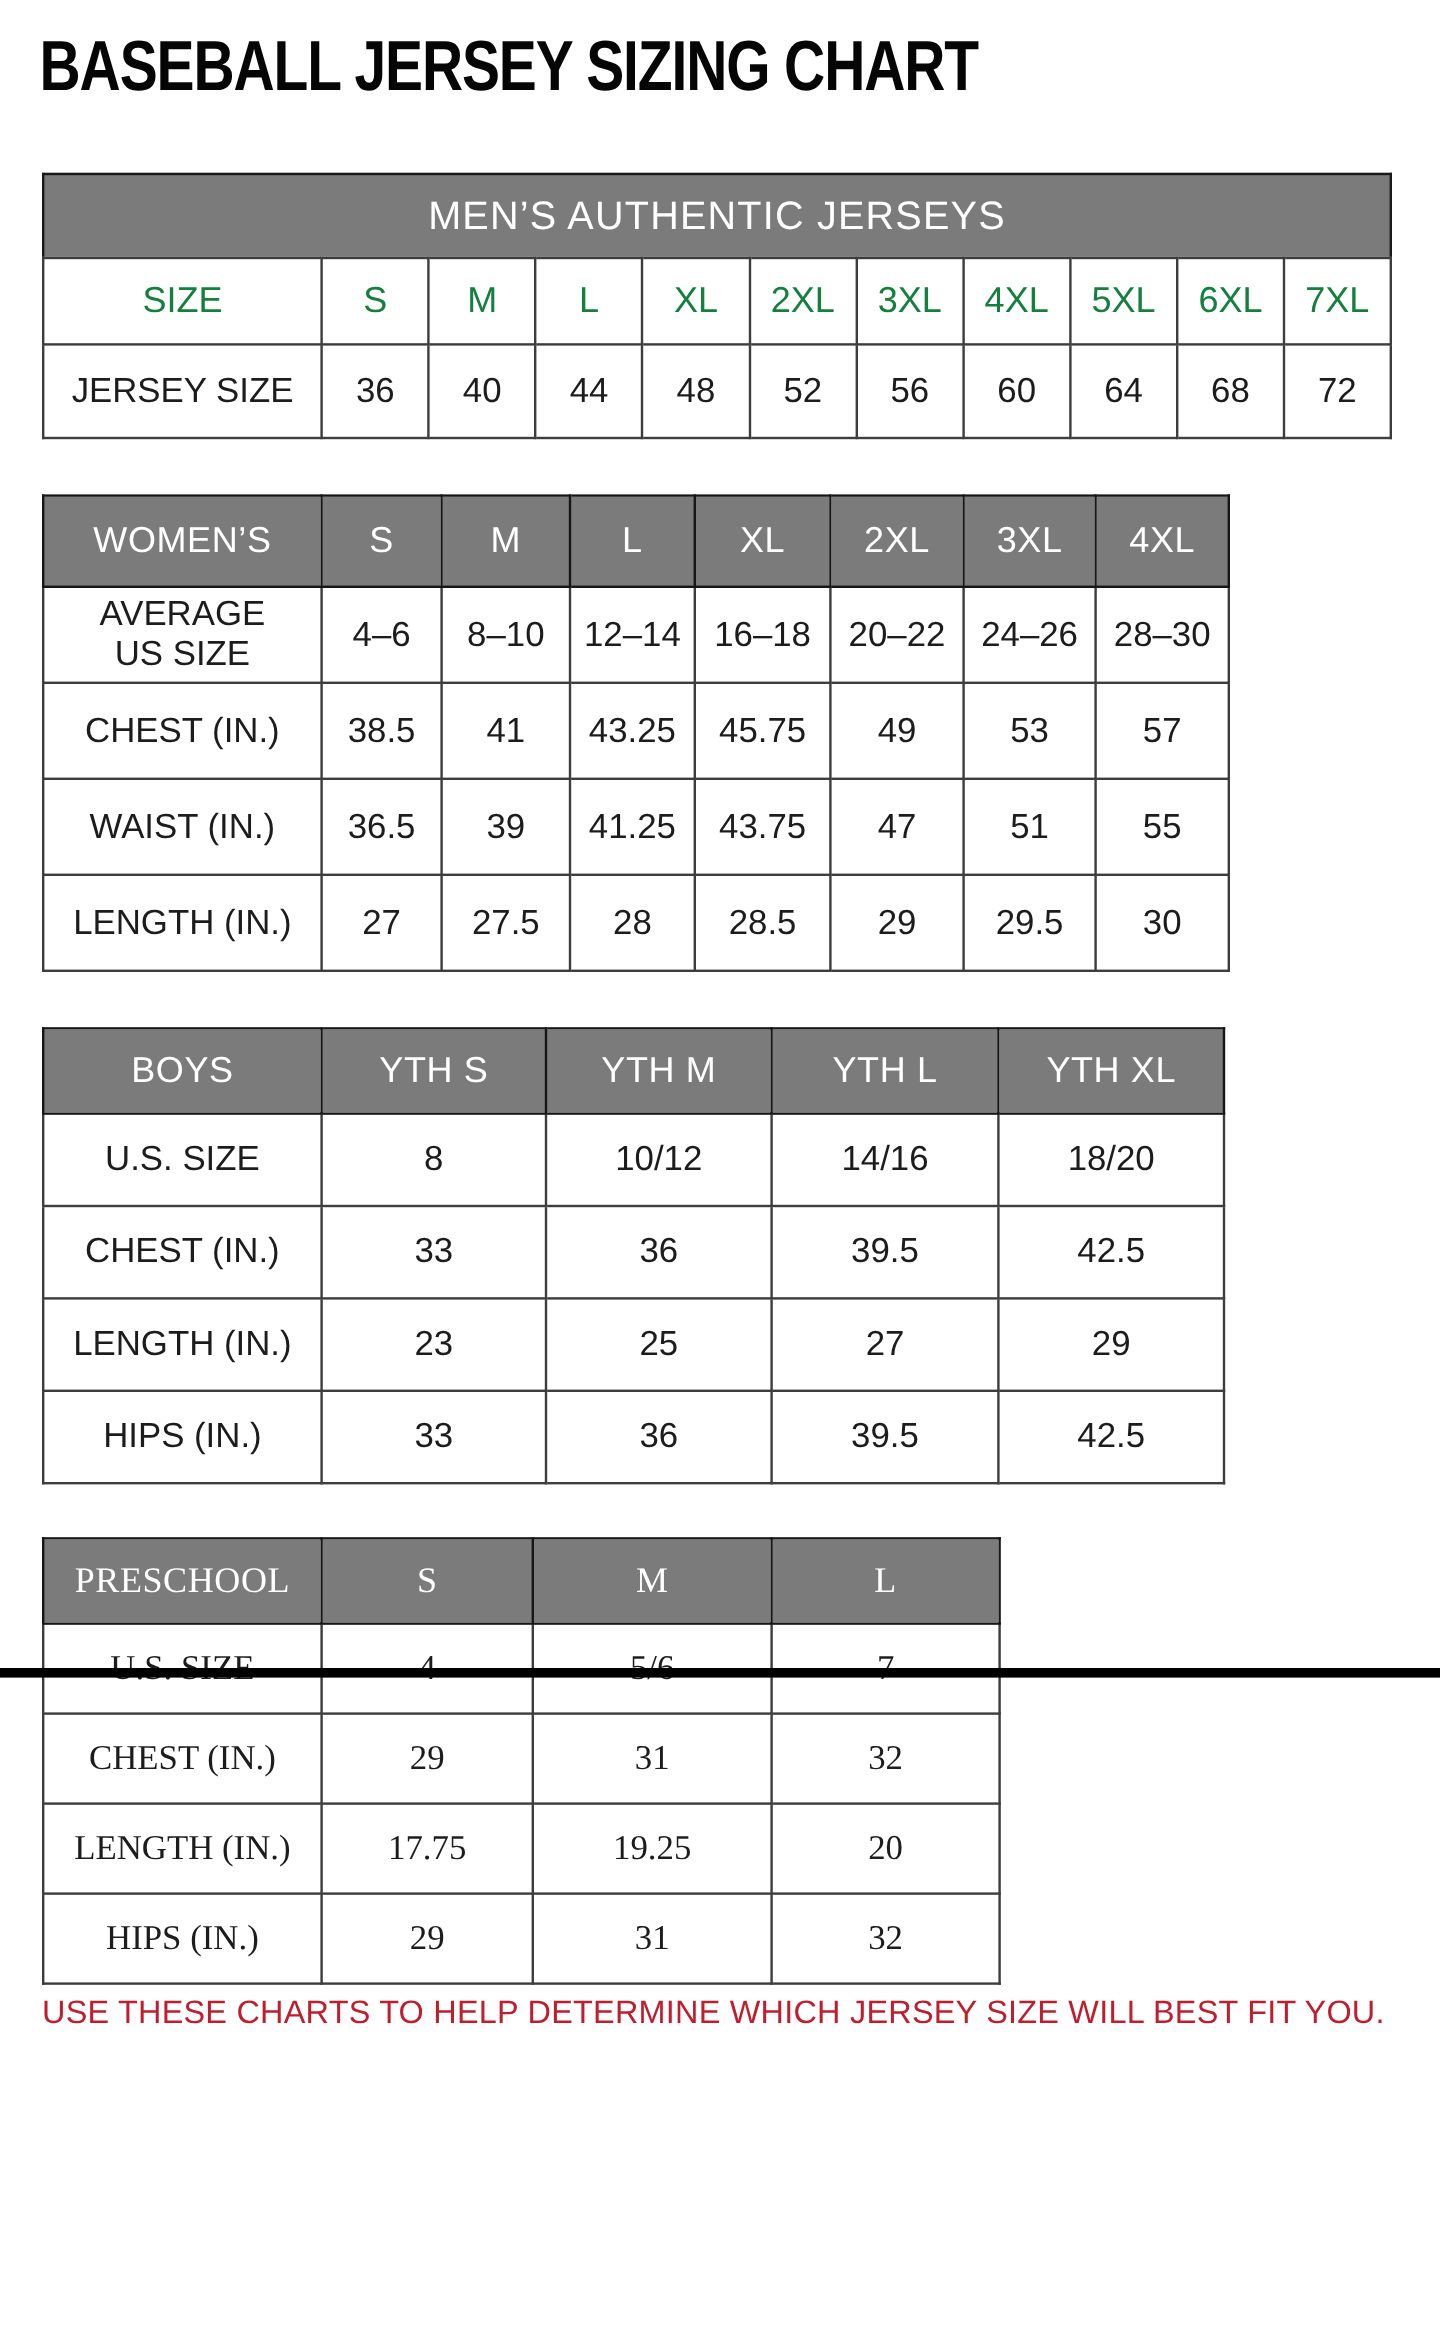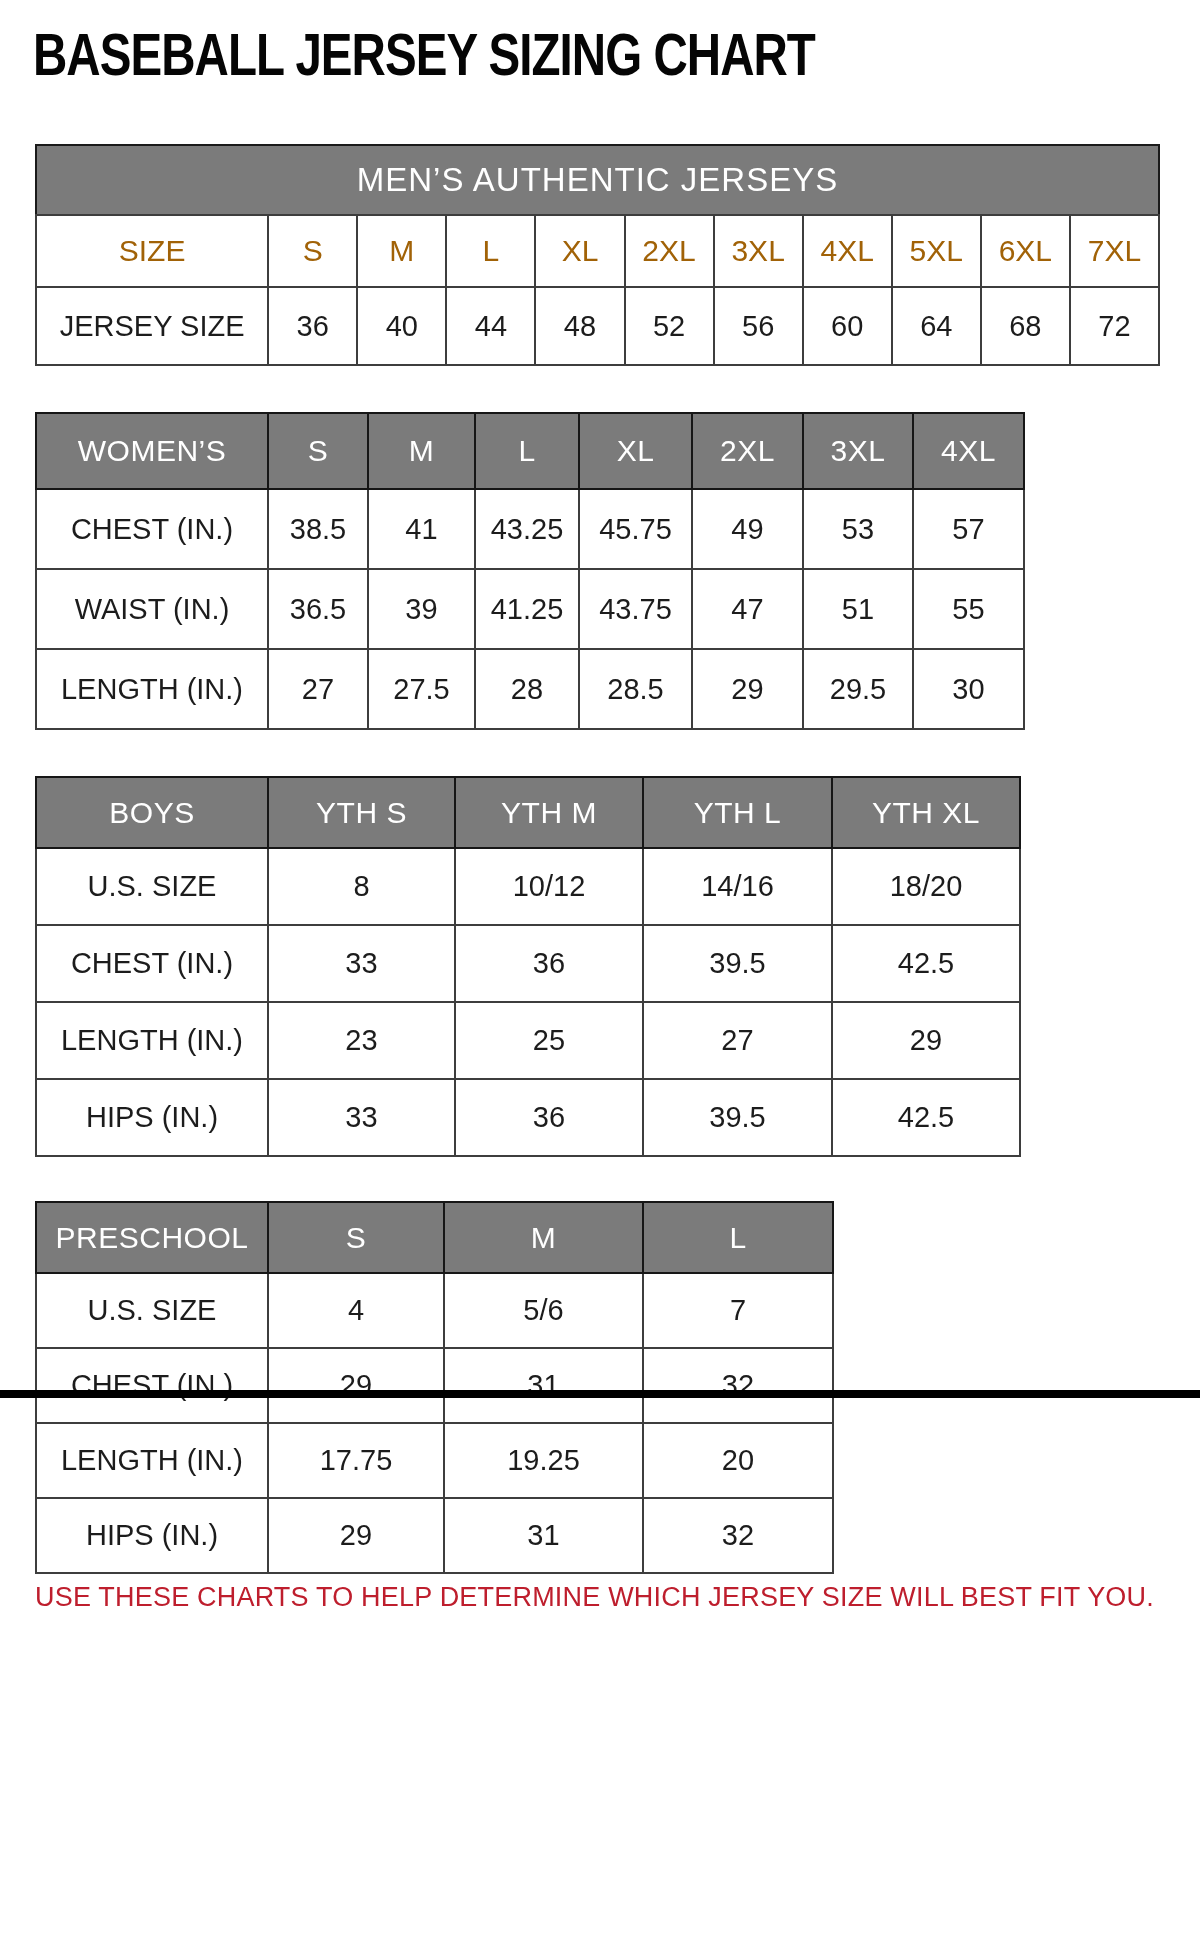--- a/index.html
+++ b/index.html
@@ -51,38 +51,38 @@
   }
 
   table {
     border-collapse:collapse;
     table-layout:fixed;
     border:2px solid #111111;
   }
   .tbl-mens      { width:1125px; }
   .tbl-womens    { width:988px;padding-left:30px; }
   .tbl-boys      { width:984px; }
-  .tbl-preschool { width:797px; }
+  .tbl-preschool { width:797px;font-family:Liberation Serif, serif; }
 
   th, td {
     border:2px solid #3d3d3d;
     text-align:center;
     vertical-align:middle;
     font-weight:400;
     font-size:29px;
     color:#1c1c1c;
     padding:0;
     white-space:pre-line;
     overflow:hidden;
   }
 
   
   .tbl-mens thead tr { height:72px; }
   .tbl-mens tbody tr { height:78px; }
-  .tbl-mens thead th { background:#ffffff; color:#a16207; font-size:30px; }
+  .tbl-mens thead th { background:#ffffff; color:#15803d; font-size:30px; }
 
   
   .graytable thead th {
     background:#7b7b7b;
     color:#ffffff;
     font-size:30px;
     letter-spacing:0.5px;
     border-color:#161616;
   }
   .tbl-womens thead tr { height:76px; }
@@ -183,20 +183,31 @@
             <th>M</th>
             <th>L</th>
             <th>XL</th>
             <th>2XL</th>
             <th>3XL</th>
             <th>4XL</th>
           </tr>
         </thead>
         <tbody>
           <tr>
+            <th>AVERAGE
+US SIZE</th>
+            <td>4–6</td>
+            <td>8–10</td>
+            <td>12–14</td>
+            <td>16–18</td>
+            <td>20–22</td>
+            <td>24–26</td>
+            <td>28–30</td>
+          </tr>
+          <tr>
             <th>CHEST (IN.)</th>
             <td>38.5</td>
             <td>41</td>
             <td>43.25</td>
             <td>45.75</td>
             <td>49</td>
             <td>53</td>
             <td>57</td>
           </tr>
           <tr>

